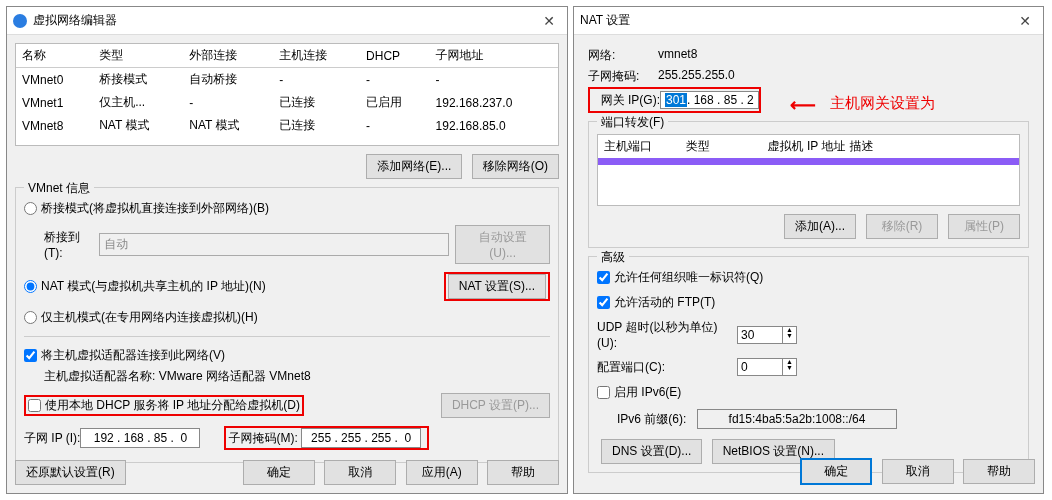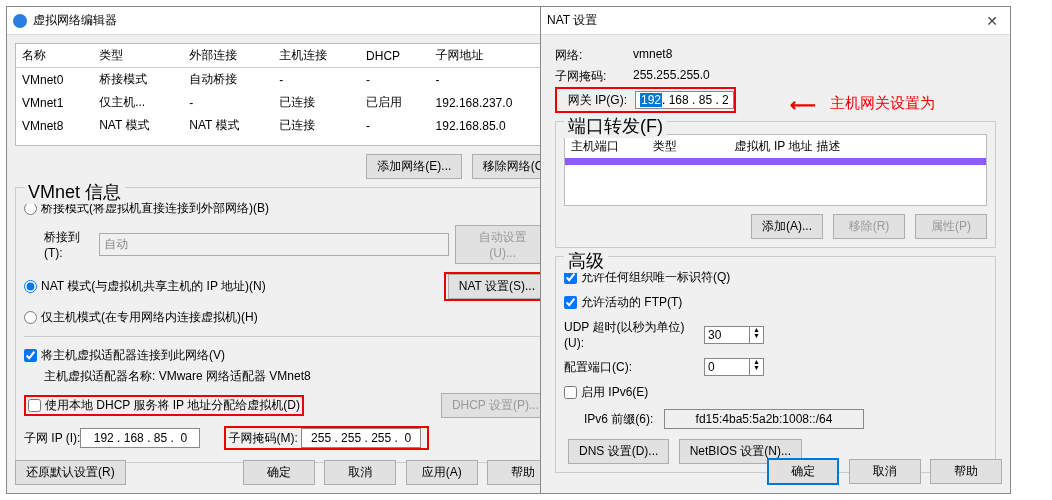--- a/index.html
+++ b/index.html
@@ -1,42 +1,42 @@
 <!DOCTYPE html>
 <html><head>
 <meta charset="utf-8">
 <style>
 * { box-sizing: border-box; margin: 0; padding: 0; }
 body { font-family: "Microsoft YaHei", "SimSun", sans-serif; font-size: 12px; background: #fff; color: #000; width: 1052px; height: 500px; position: relative; }
 .window { position: absolute; border: 1px solid #888; background: #f0f0f0; }
 .win1 { left: 6px; top: 6px; width: 562px; height: 488px; }
-.win2 { left: 540px; top: 6px; width: 471px; height: 488px; }
+.win2 { left: 573px; top: 6px; width: 471px; height: 488px; }
 .titlebar { height: 28px; display: flex; align-items: center; padding: 0 6px; background: #fff; border-bottom: 1px solid #ddd; }
 .titlebar .icon { width: 14px; height: 14px; border-radius: 50%; background: #2a7de1; margin-right: 6px; }
 .titlebar .title { flex: 1; font-size: 12px; }
 .titlebar .close { font-size: 14px; color: #444; cursor: pointer; padding: 0 6px; }
 .body { padding: 8px; }
 table.grid { width: 100%; border-collapse: collapse; background: #fff; font-size: 12px; }
 table.grid th, table.grid td { text-align: left; padding: 3px 6px; font-weight: normal; }
 table.grid th { border-bottom: 1px solid #ccc; }
 .grid-wrap { border: 1px solid #bbb; background: #fff; height: 103px; overflow: hidden; }
 .btn { background: #e1e1e1; border: 1px solid #adadad; padding: 3px 10px; font-size: 12px; cursor: pointer; min-width: 72px; text-align: center; display: inline-block; }
 .btn:disabled, .btn.disabled { color: #999; }
 .btn-primary { border: 2px solid #0078d7; }
 .row-right { text-align: right; margin-top: 8px; }
 .row-right .btn { margin-left: 6px; }
 .fieldset { border: 1px solid #ccc; padding: 8px; margin-top: 8px; position: relative; }
-.fieldset .legend { position: absolute; top: -8px; left: 8px; background: #f0f0f0; padding: 0 4px; font-size: 18px; }
+.fieldset .legend { position: absolute; top: -8px; left: 8px; background: #f0f0f0; padding: 0 4px; font-size: 12px; }
 .radio-row, .check-row { display: flex; align-items: center; padding: 4px 0; }
 .radio-row input, .check-row input { margin-right: 4px; }
 .inline-label { margin-right: 2px; }
 input.ip { border: 1px solid #888; padding: 2px 4px; font-size: 12px; width: 120px; text-align: center; font-family: inherit; background: #fff; }
 .hl-red { border: 2px solid #e00; padding: 0 2px; display: inline-block; }
 .sep { border-top: 1px solid #ccc; margin: 6px 0; }
-.kv { display: flex; padding: 2px 0; gap: 8px; }
+.kv { display: flex; padding: 2px 0; }
 .kv .k { width: 70px; }
 .portfwd { border: 1px solid #bbb; background: #fff; height: 72px; margin-top: 4px; }
 .portfwd-head { display: flex; padding: 3px 6px; border-bottom: 7px solid #8b5cf6; }
 .portfwd-head > div { flex: 1; }
 .portfwd-head > div:last-child { flex: 2; }
 .annotation { position: absolute; color: #e00; font-size: 15px; font-weight: 500; }
 .arrow { position: absolute; color: #e00; font-size: 18px; font-weight: bold; }
 .win2 .body { padding: 10px 14px; }
 .btn-row { display: flex; justify-content: flex-end; gap: 10px; margin-top: 8px; }
 .bottom-bar { position: absolute; bottom: 8px; left: 8px; right: 8px; display: flex; justify-content: space-between; align-items: flex-end; }
@@ -177,21 +177,21 @@
         <span class="k">网络:</span>
         <span>vmnet8</span>
       </div>
     <div class="kv">
         <span class="k">子网掩码:</span>
         <span>255.255.255.0</span>
       </div>
     <div class="kv hl-red" style="align-items:center;width:max-content;text-align:right;">
       <span class="k">网关 IP(G):</span>
       <span style="border:1px solid #888;background:#fff;padding:1px 4px;display:inline-flex;">
-        <span class="sel-192">192</span>
+        <span class="sel-192">301</span>
           <span> . 168 .  85  .   2</span>
       </span>
     </div>
 
     <div class="fieldset">
       <span class="legend">端口转发(F)</span>
       <div class="portfwd">
         <div class="portfwd-head">
           <div>主机端口</div>
           <div>类型</div>

